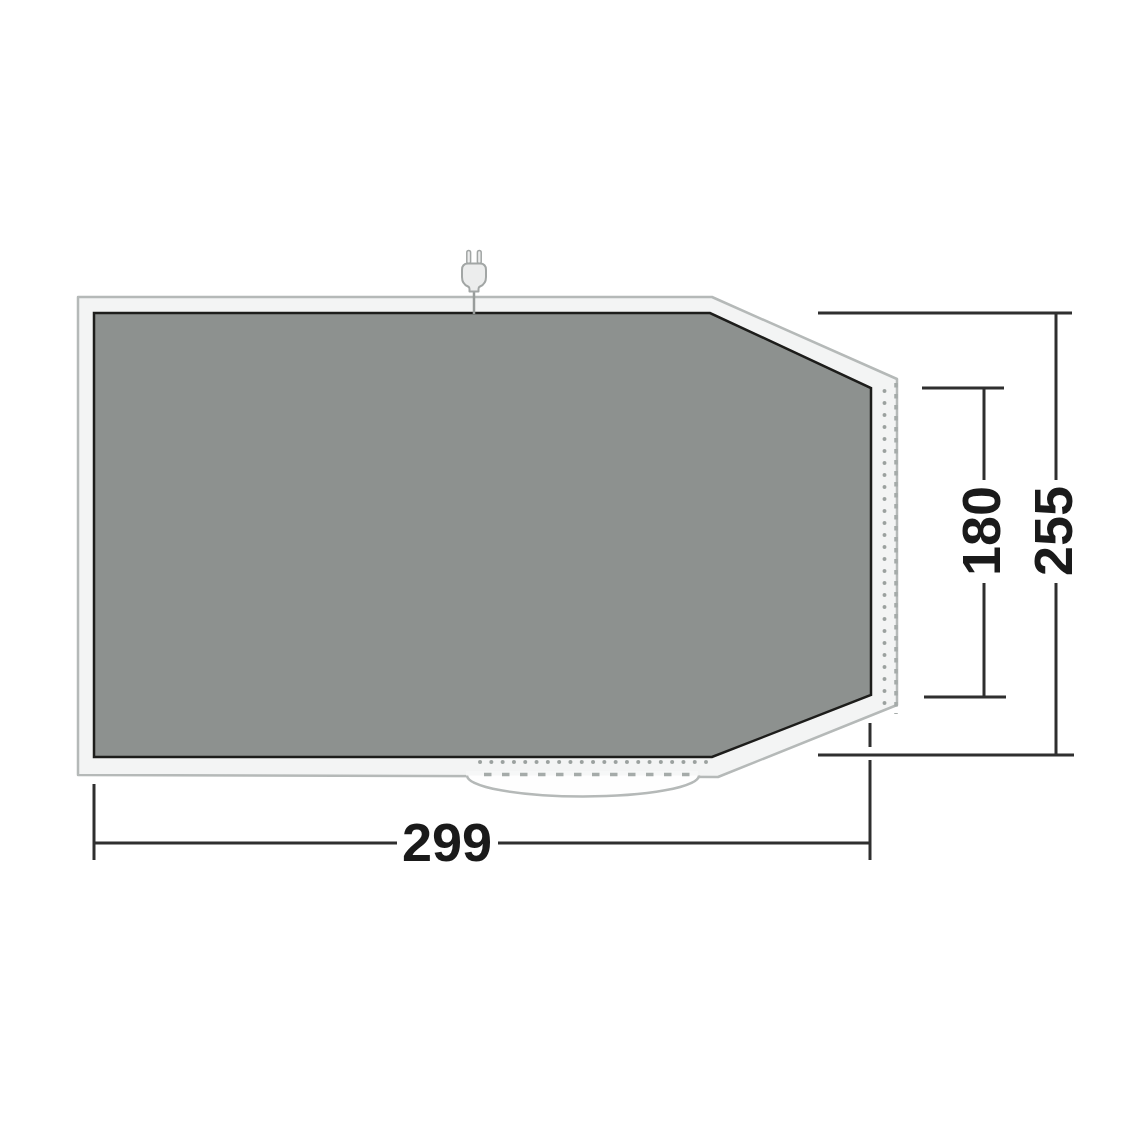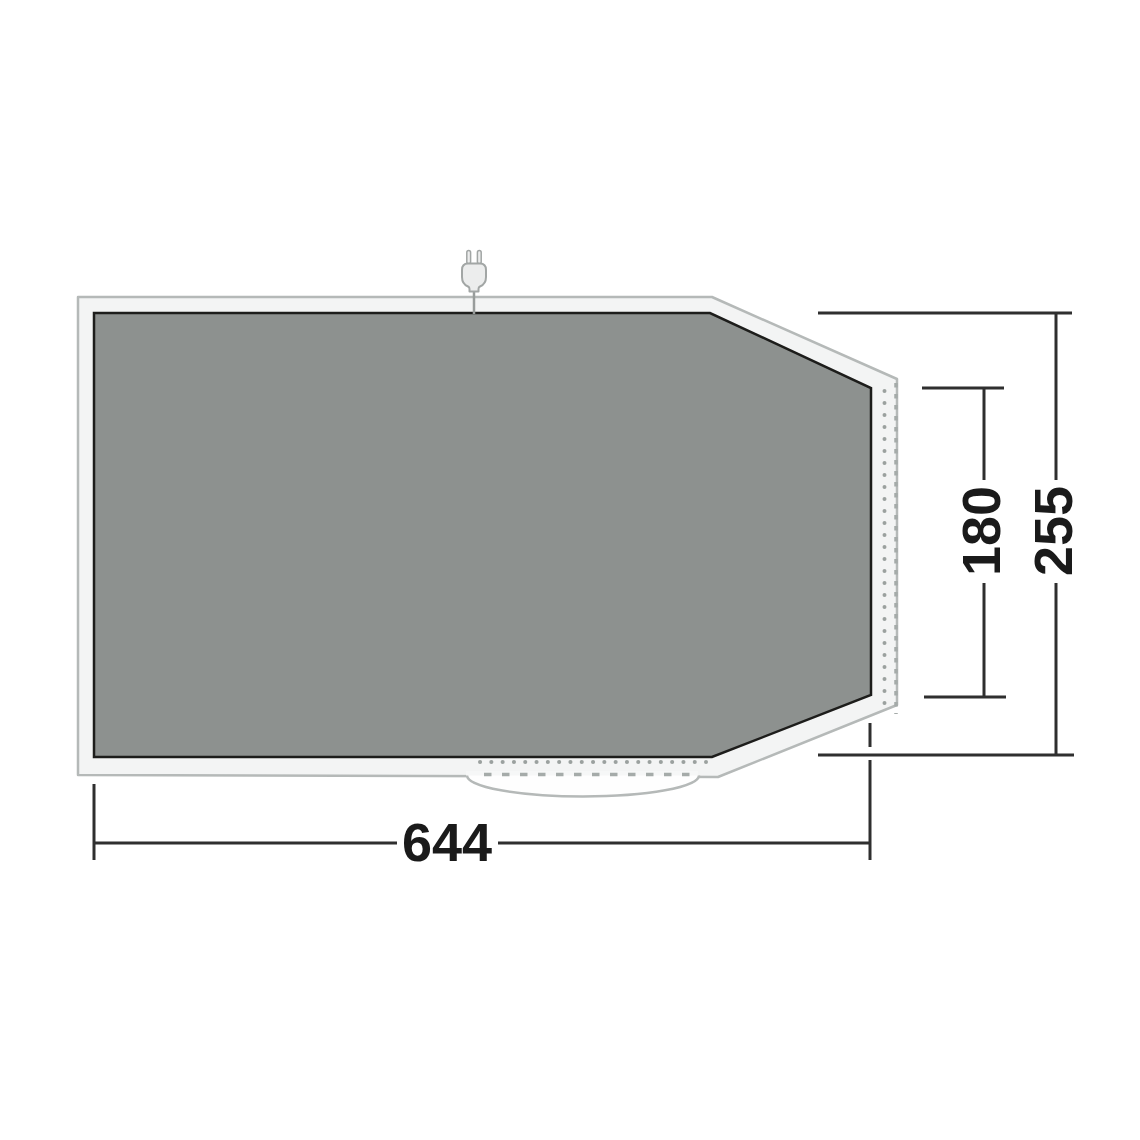--- a/index.html
+++ b/index.html
@@ -82,19 +82,19 @@
     </g>
 
     <g stroke="#2f2f2f" stroke-width="3">
       <line x1="818" y1="313" x2="1072" y2="313"></line>
       <line x1="818" y1="755" x2="1074" y2="755"></line>
       <line x1="1056" y1="313" x2="1056" y2="480"></line>
       <line x1="1056" y1="583" x2="1056" y2="755"></line>
     </g>
   </svg>
 
-  <div class="dim-label horizontal" style="left:447px; top:842px;">644</div>
+  <div class="dim-label horizontal" style="left:447px; top:842px;">299</div>
 
   <div class="dim-label vertical" style="left:981px; top:531px;">180</div>
 
   <div class="dim-label vertical" style="left:1053px; top:531px;">255</div>
 
 </div>
 
 </body></html>

